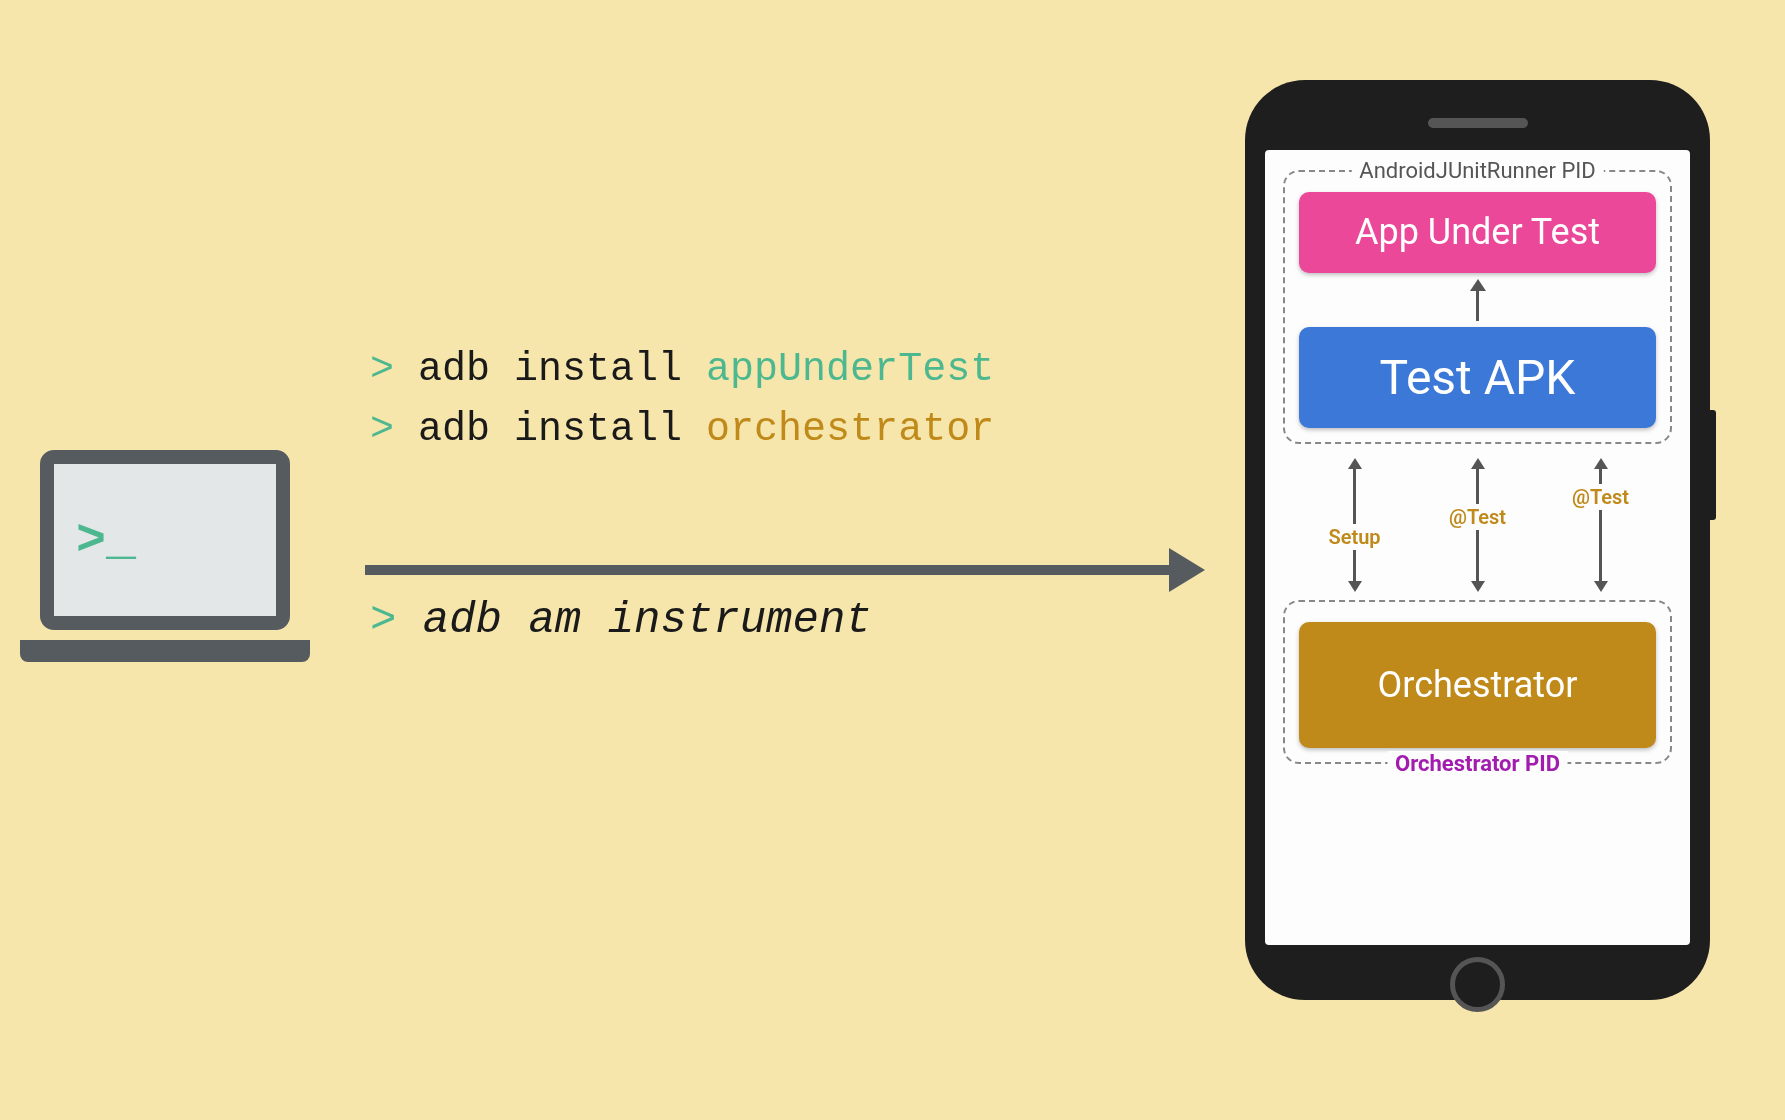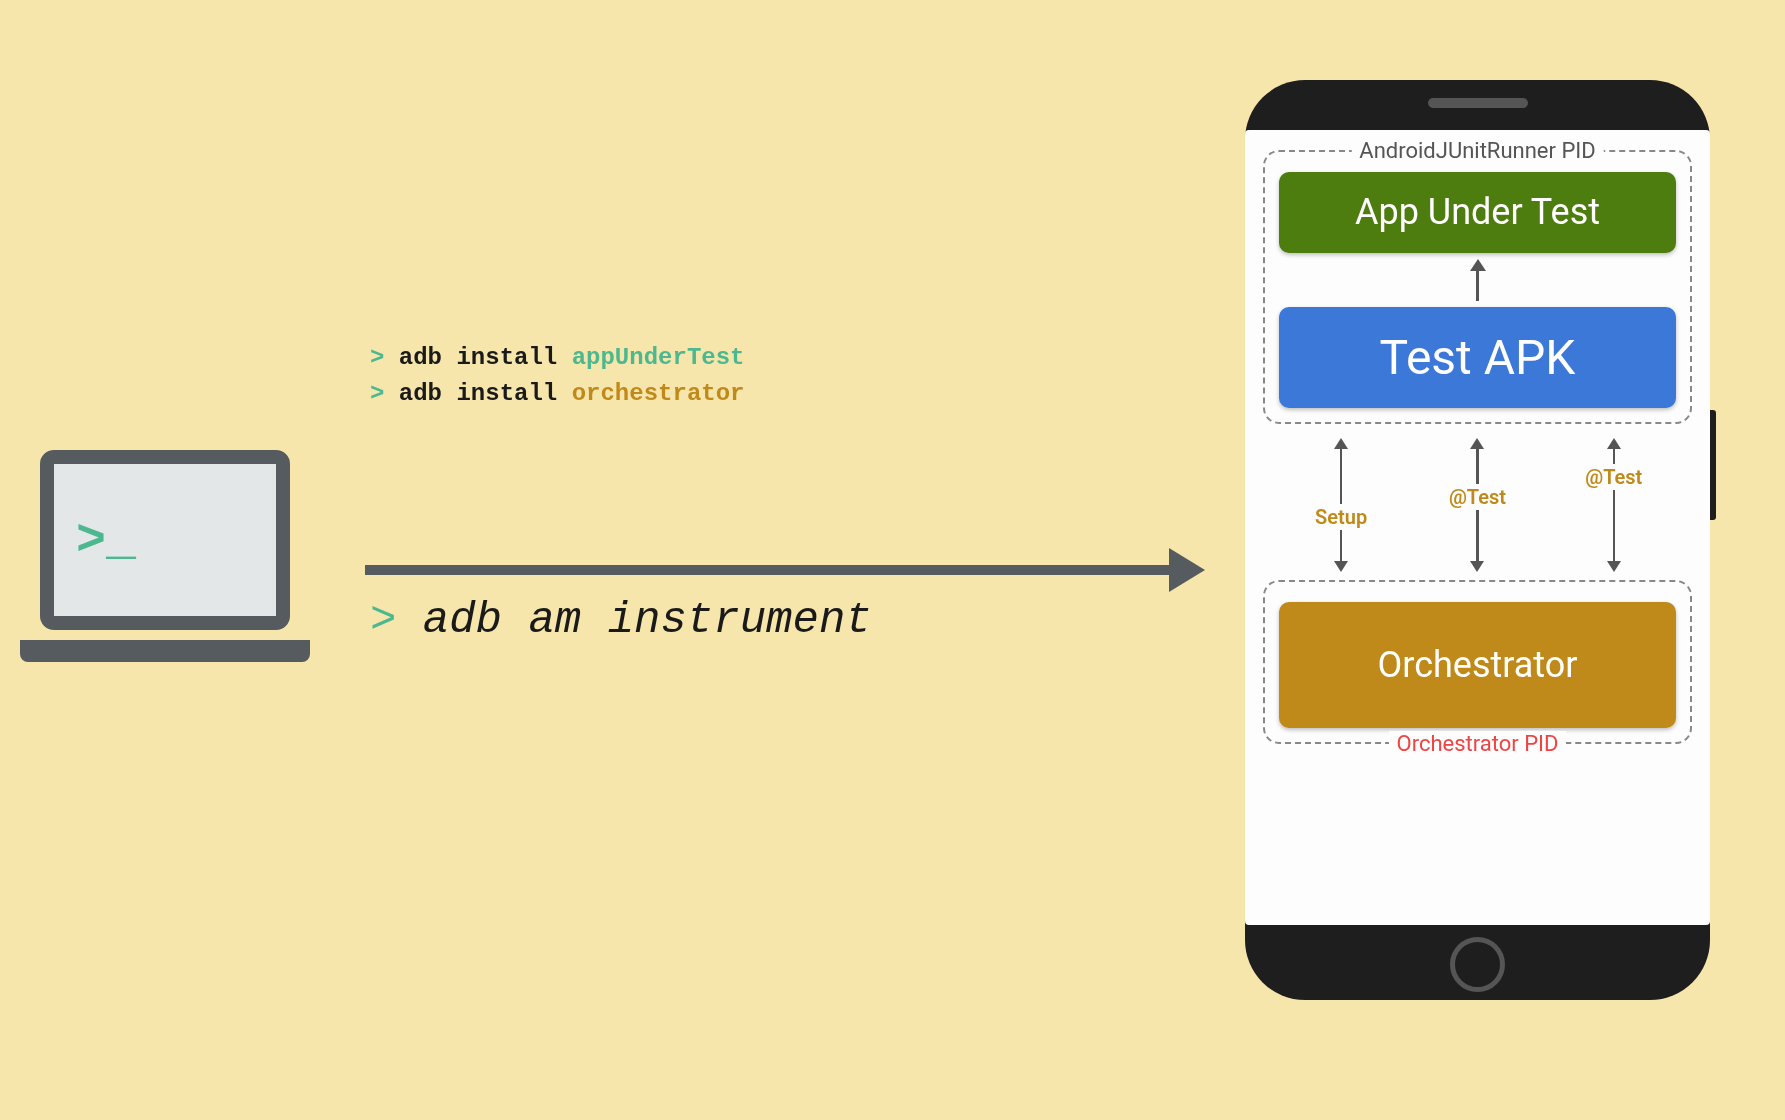--- a/index.html
+++ b/index.html
@@ -40,23 +40,23 @@
     border-radius: 0 0 8px 8px;
     margin-left: -20px;
     margin-top: 10px;
   }
 
   
   .commands {
     position: absolute;
     left: 370px;
     top: 340px;
-    font-size: 24px;
+    font-size: 40px;
     line-height: 1.5;
-    font-weight: 700;
+    font-weight: 400;
   }
   .command-line { white-space: pre; }
   .gt { color: #4db88f; }
   .cmd { color: #1a1a1a; }
   .arg-green { color: #4db88f; }
   .arg-blue { color: #3b78d8; }
   .arg-yellow { color: #c08a1a; }
 
   .commands-bottom {
     position: absolute;
@@ -92,20 +92,21 @@
 
   
   .phone {
     position: absolute;
     right: 75px;
     top: 80px;
     width: 465px;
     height: 920px;
     background: #1e1e1e;
     border-radius: 60px;
+    padding: 20px;
   }
   .phone-speaker {
     width: 100px;
     height: 10px;
     background: #555;
     border-radius: 5px;
     margin: 18px auto 22px auto;
   }
   .phone-screen {
     background: #fdfdfd;
@@ -153,25 +154,26 @@
     white-space: nowrap;
   }
   .pid-label-bottom {
     position: absolute;
     bottom: -14px;
     left: 50%;
     transform: translateX(-50%);
     background: #fdfdfd;
     padding: 0 8px;
     font-size: 22px;
-    color: #ef4444;
+    color: #a21caf;
     white-space: nowrap;
+    font-weight: bold;
   }
   .app-box {
-    background: #4d7c0f;
+    background: #ec4899;
     color: #fff;
     font-size: 36px;
     text-align: center;
     padding: 18px 10px;
     border-radius: 10px;
     line-height: 1.25;
     box-shadow: 0 2px 4px rgba(0,0,0,0.25);
   }
   .test-box {
     background: #3b78d8;

